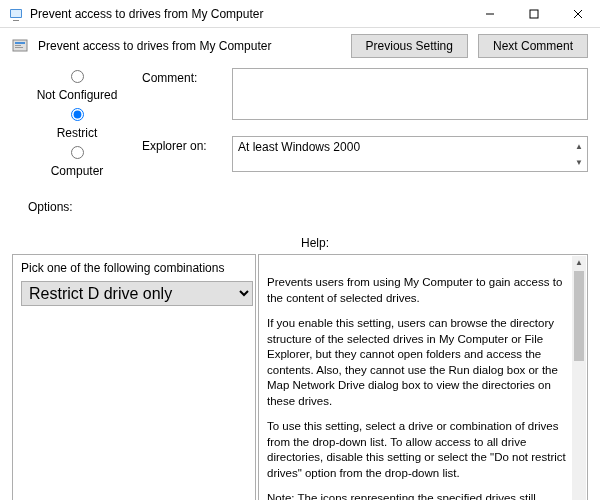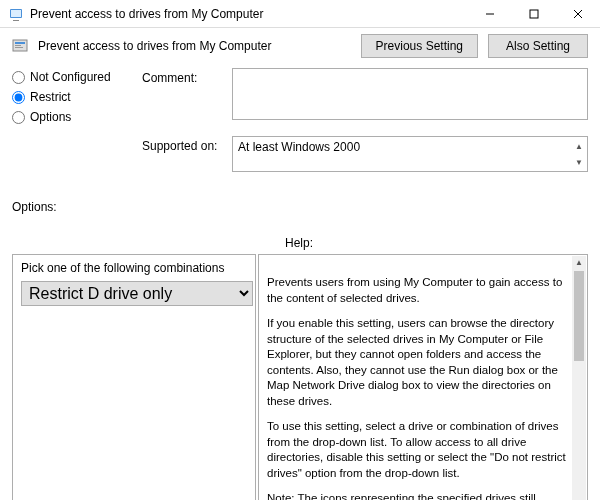--- a/index.html
+++ b/index.html
@@ -56,20 +56,21 @@
     padding: 0 12px;
   }
   .radio-col {
     width: 130px;
     padding-top: 2px;
   }
   .radio-item {
     display: flex; align-items: center;
     margin-bottom: 6px;
     gap: 5px;
+    flex-direction: column;
   }
   .radio-item input { margin: 0; }
   .field-col { flex: 1; }
   .field-row {
     display: flex;
     margin-bottom: 16px;
   }
   .field-label {
     width: 90px;
     padding-top: 3px;
@@ -95,21 +96,21 @@
   .spin-arrows span {
     flex: 1;
     display: flex; align-items: center; justify-content: center;
     font-size: 8px;
     color: #555;
     cursor: default;
   }
 
   .split-labels {
     display: flex;
-    padding: 12px 12px 4px 12px;
+    padding: 12px 12px 4px 28px;
     justify-content: center;
   }
   .split-labels .left { width: 273px; }
   .split-labels .right { flex: 1; margin-top: 36px; }
 
   .split-panes {
     display: flex;
     padding: 0 12px;
     gap: 2px;
   }
@@ -207,45 +208,45 @@
   <span class="header-icon">
     <svg viewBox="0 0 16 16" width="16" height="16">
         <rect x="1" y="2" width="14" height="11" fill="#e0e0e0" stroke="#888"></rect>
         <rect x="3" y="4" width="10" height="2" fill="#4a90d9"></rect>
         <rect x="3" y="7" width="6" height="1" fill="#999"></rect>
         <rect x="3" y="9" width="8" height="1" fill="#999"></rect>
       </svg>
   </span>
   <span class="header-title">Prevent access to drives from My Computer</span>
   <div class="nav-btn">Previous Setting</div>
-  <div class="nav-btn">Also Setting</div>
+  <div class="nav-btn">Next Comment</div>
 </div>
 
 <div class="config-row">
   <div class="radio-col">
     <label class="radio-item">
       <input type="radio" name="state" style="">
       <span>Not Configured</span>
     </label>
     <label class="radio-item">
       <input type="radio" name="state" checked="" style="">
       <span>Restrict</span>
     </label>
     <label class="radio-item">
       <input type="radio" name="state" style="">
-      <span>Options</span>
+      <span>Computer</span>
     </label>
   </div>
   <div class="field-col">
     <div class="field-row">
       <div class="field-label">Comment:</div>
       <div class="field-box comment-box"></div>
     </div>
     <div class="field-row">
-      <div class="field-label">Supported on:</div>
+      <div class="field-label">Explorer on:</div>
       <div class="field-box supported-box">
         <span>At least Windows 2000</span>
         <div class="spin-arrows">
           <span>▲</span>
           <span>▼</span>
         </div>
       </div>
     </div>
   </div>
 </div>

